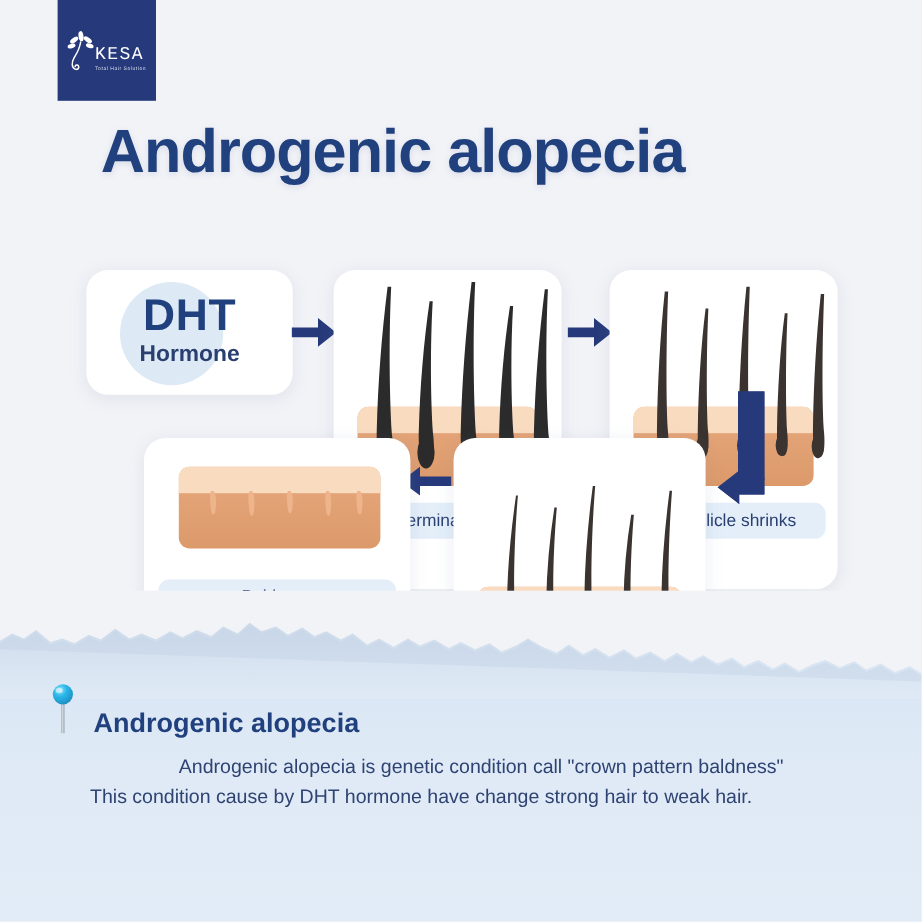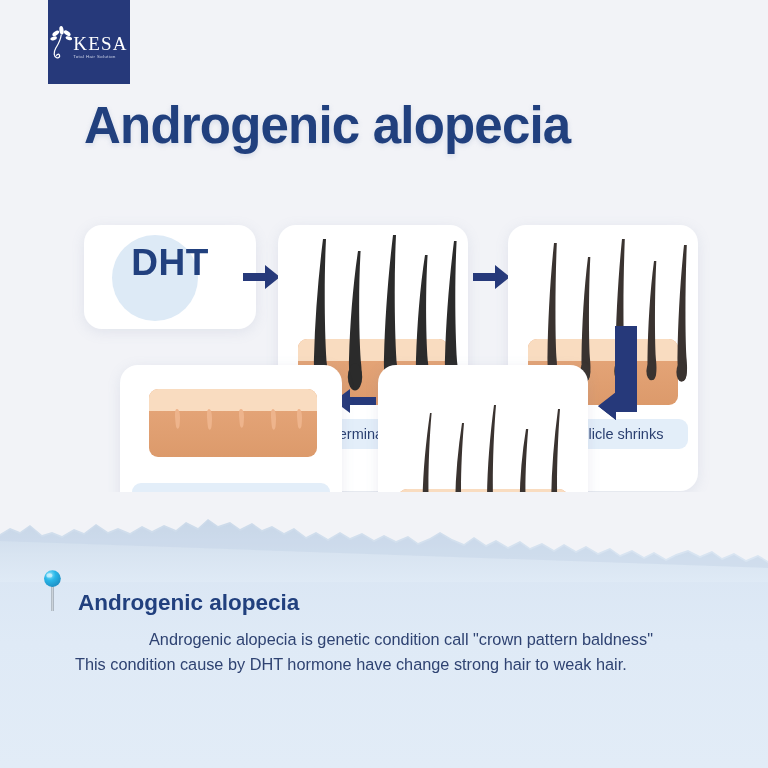--- a/index.html
+++ b/index.html
@@ -23,22 +23,22 @@
     position: absolute; left: 48px; top: 0;
     width: 82px; height: 84px;
     background: #26397a;
     display: flex; flex-direction: column;
     align-items: center; justify-content: center;
   }
   #logo-inner { display: flex; align-items: flex-end; gap: 1px; }
   #logo-mark { width: 22px; height: 34px; }
   #logo-words { display: flex; flex-direction: column; align-items: flex-start; line-height: 1; }
   #logo-name {
-    color: #ffffff; font-size: 19px; letter-spacing: 1.2px;
-    font-family: Liberation Serif, serif;
+    color: #ffffff; font-size: 15px; letter-spacing: 1.2px;
+    font-family: Liberation Mono, monospace;
   }
   #logo-tag {
     color: #d8def0; font-size: 4.2px; letter-spacing: 0.45px;
     margin-top: 2px;
   }
 
   
   #page-title {
     position: absolute; left: 84px; top: 96px;
     font-size: 51px; font-weight: bold; color: #21407e;
@@ -59,21 +59,21 @@
     position: absolute;
     background: #e3eef9;
     border-radius: 9px;
     color: #2a3f70;
     font-size: 14.5px;
     display: flex; align-items: center; justify-content: center;
     white-space: nowrap;
   }
 
   
-  #dht-card { left: 84px; top: 55px; width: 172px; height: 104px; }
+  #dht-card { left: 72px; top: 55px; width: 172px; height: 104px; }
   #dht-circle {
     position: absolute; left: 28px; top: 10px;
     width: 86px; height: 86px; border-radius: 50%;
     background: #ddeaf6;
   }
   #dht-text {
     position: absolute; left: 0; top: 17px; width: 172px;
     text-align: center; color: #21407e;
     font-size: 37px; font-weight: bold; letter-spacing: 0.5px;
   }
@@ -136,20 +136,21 @@
     </div>
   </div>
 
   <div id="page-title">Androgenic alopecia</div>
 
   <div id="flow">
 
     <div class="card" id="dht-card">
       <div id="dht-circle"></div>
       <div id="dht-text">DHT</div>
+      <div id="dht-sub">Hormone</div>
     </div>
 
     <svg class="arrow" style="left:243px; top:92px;" width="38" height="30">
       <path d="M0 11 H22 V3 L37 15 L22 27 V19 H0 Z" fill="#26397a"></path>
     </svg>
 
     <div class="card" id="card-terminal">
       <svg style="position:absolute; left:10px; top:4px;" width="170" height="180">
         <defs>
           <clipPath id="clipT">

